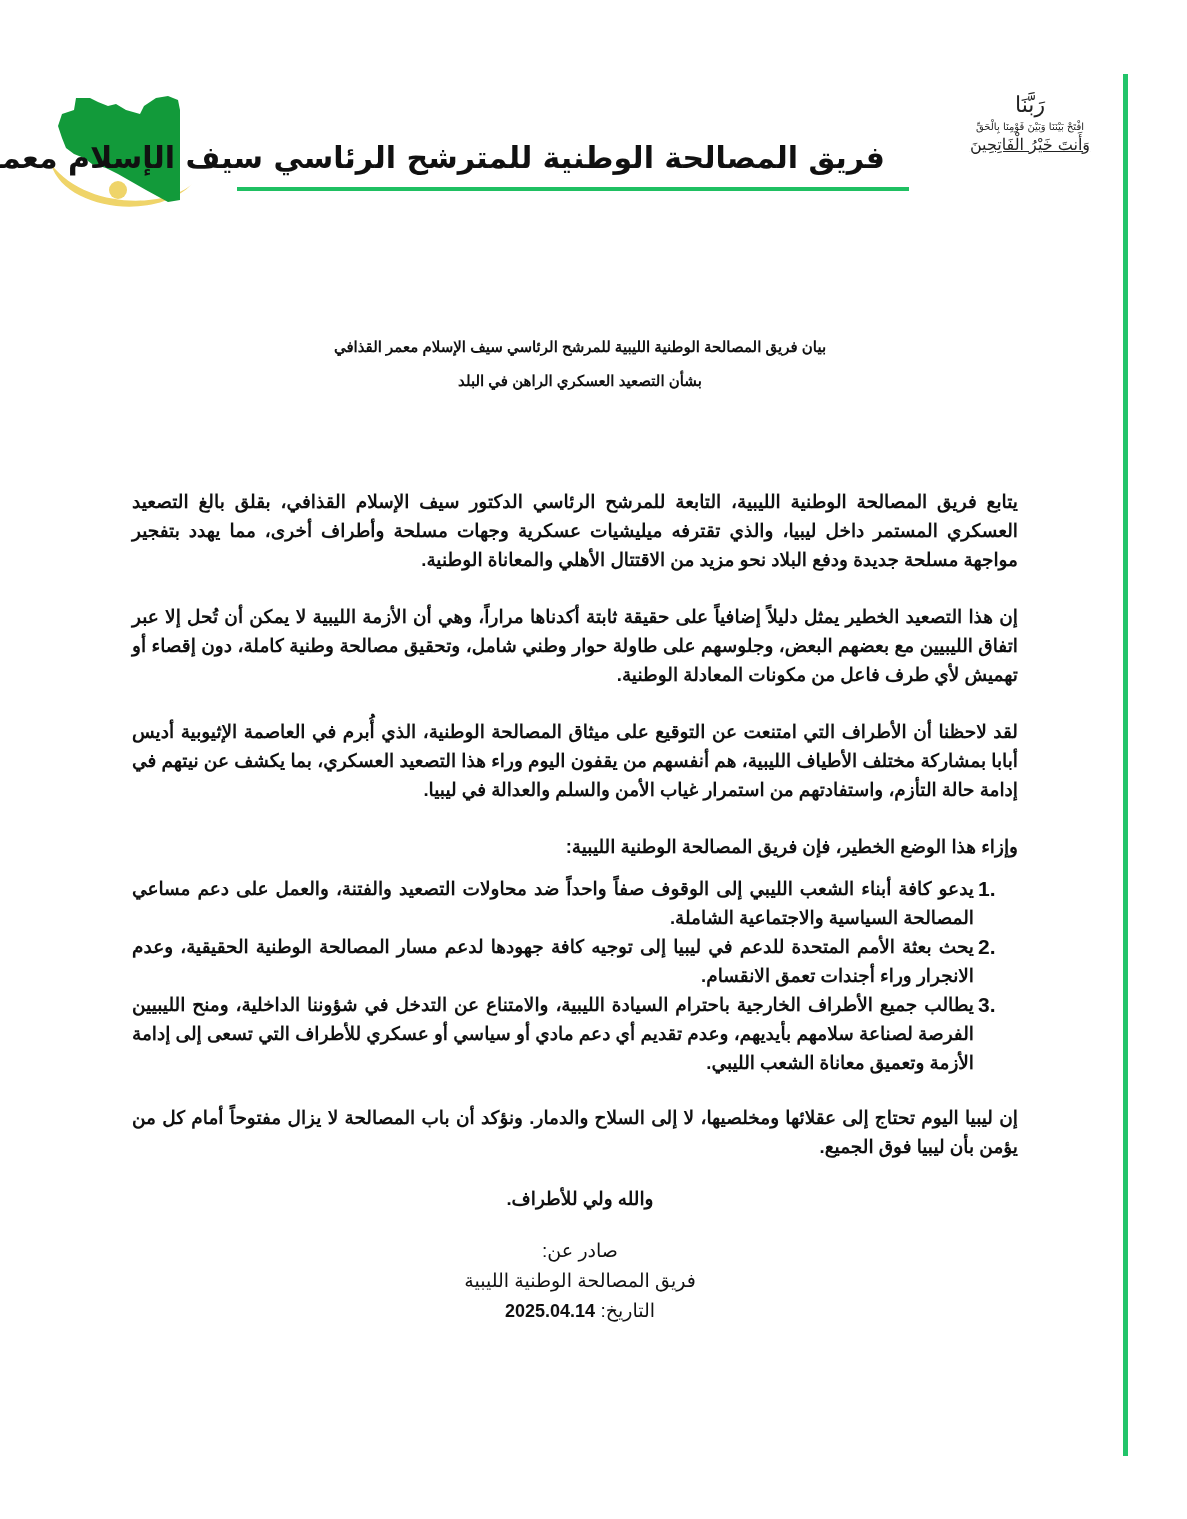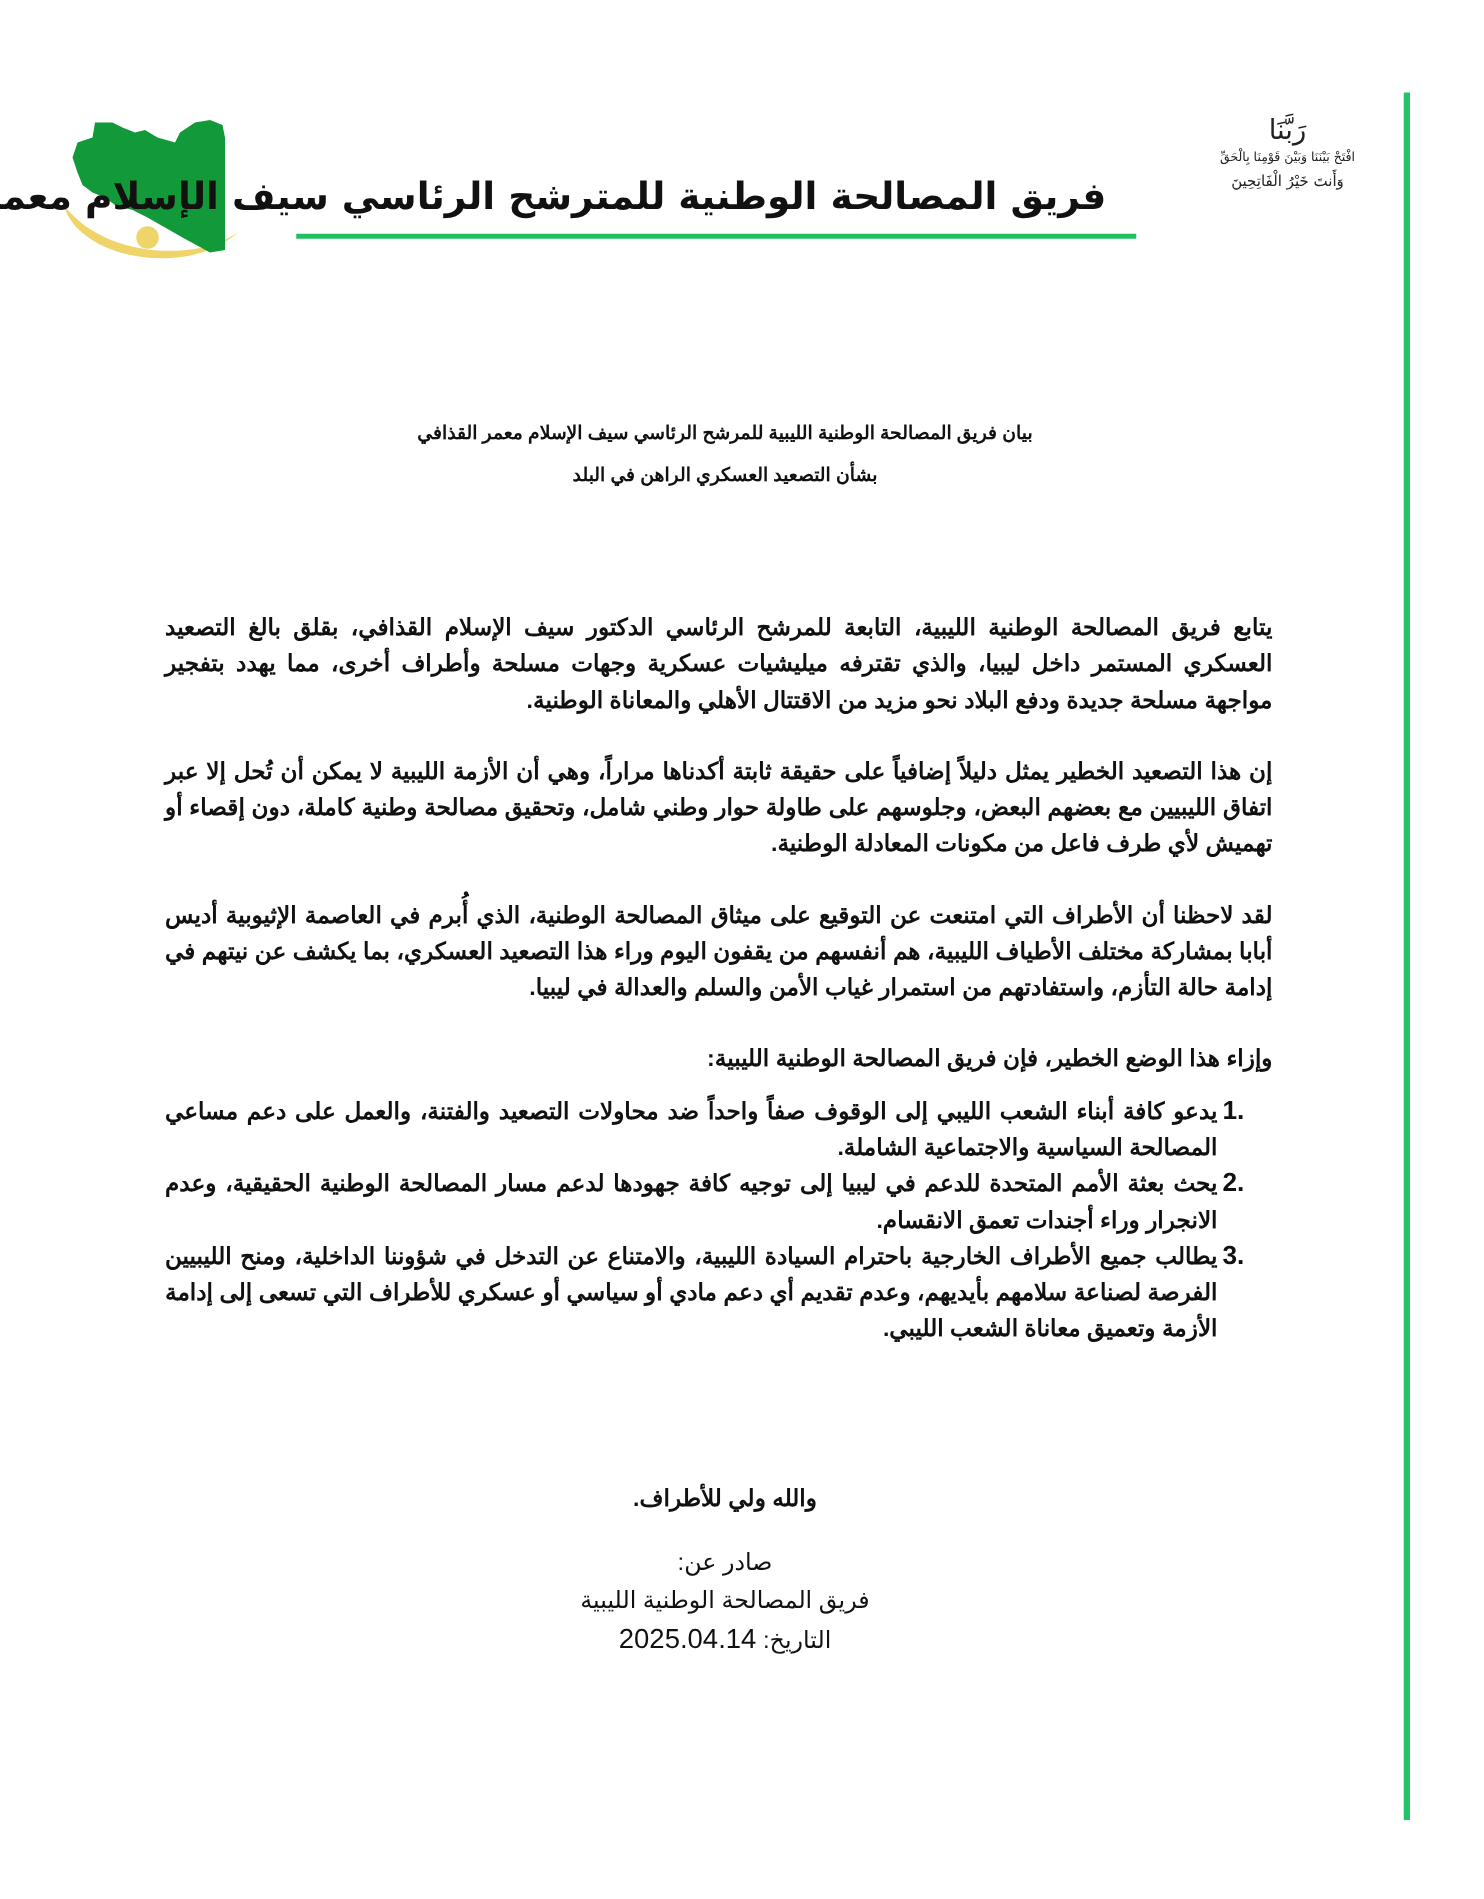--- a/index.html
+++ b/index.html
@@ -57,21 +57,21 @@
     left: 960px;
     top: 92px;
     width: 140px;
     text-align: center;
     direction: rtl;
     font-family: "DejaVu Serif", serif;
     color: #222;
   }
   .verse .v1 { font-size: 22px; line-height: 26px; }
   .verse .v2 { font-size: 10px; line-height: 18px; }
-  .verse .v3 { font-size: 12px; line-height: 18px; }
+  .verse .v3 { font-size: 16px; line-height: 18px; text-decoration: underline; }
   .title {
     position: absolute;
     left: 160px;
     top: 330px;
     width: 840px;
     text-align: center;
     direction: rtl;
     font-family: "Liberation Sans", sans-serif;
     font-weight: bold;
     font-size: 15px;
@@ -130,22 +130,22 @@
     left: 380px;
     top: 1236px;
     width: 400px;
     text-align: center;
     direction: rtl;
     font-family: "Liberation Sans", sans-serif;
     font-size: 19px;
     line-height: 30px;
   }
   .signature .date-value {
-    font-weight: normal;
-    font-size: 22px;
+    font-weight: bold;
+    font-size: 18px;
     direction: ltr;
     unicode-bidi: embed;
   }
 </style>
 </head>
 <body>
 
 <div class="logo">
   <svg width="150" height="130" viewBox="0 0 150 130">
     <path d="M5 72 C 18 118, 110 130, 146 92 C 120 116, 40 118, 5 72 Z" fill="#efd469"></path>
@@ -182,20 +182,21 @@
     </li>
     <li>
       <span class="num">2.</span>
       <span>يحث بعثة الأمم المتحدة للدعم في ليبيا إلى توجيه كافة جهودها لدعم مسار المصالحة الوطنية الحقيقية، وعدم الانجرار وراء أجندات تعمق الانقسام.</span>
     </li>
     <li>
       <span class="num">3.</span>
       <span>يطالب جميع الأطراف الخارجية  باحترام السيادة الليبية، والامتناع عن التدخل في شؤوننا الداخلية، ومنح الليبيين الفرصة لصناعة سلامهم بأيديهم، وعدم تقديم أي دعم مادي أو سياسي أو عسكري للأطراف التي تسعى إلى إدامة الأزمة وتعميق معاناة الشعب الليبي.</span>
     </li>
   </ol>
+  <p>إن ليبيا اليوم تحتاج إلى عقلائها ومخلصيها، لا إلى السلاح والدمار. ونؤكد أن باب المصالحة لا يزال مفتوحاً أمام كل من يؤمن بأن ليبيا فوق الجميع.</p>
 </div>
 
 <div class="closing">والله ولي للأطراف.</div>
 
 <div class="signature">
   <div>صادر عن:</div>
   <div>فريق المصالحة الوطنية الليبية</div>
   <div>
     <span>التاريخ:</span>
     <span class="date-value">2025.04.14</span>

